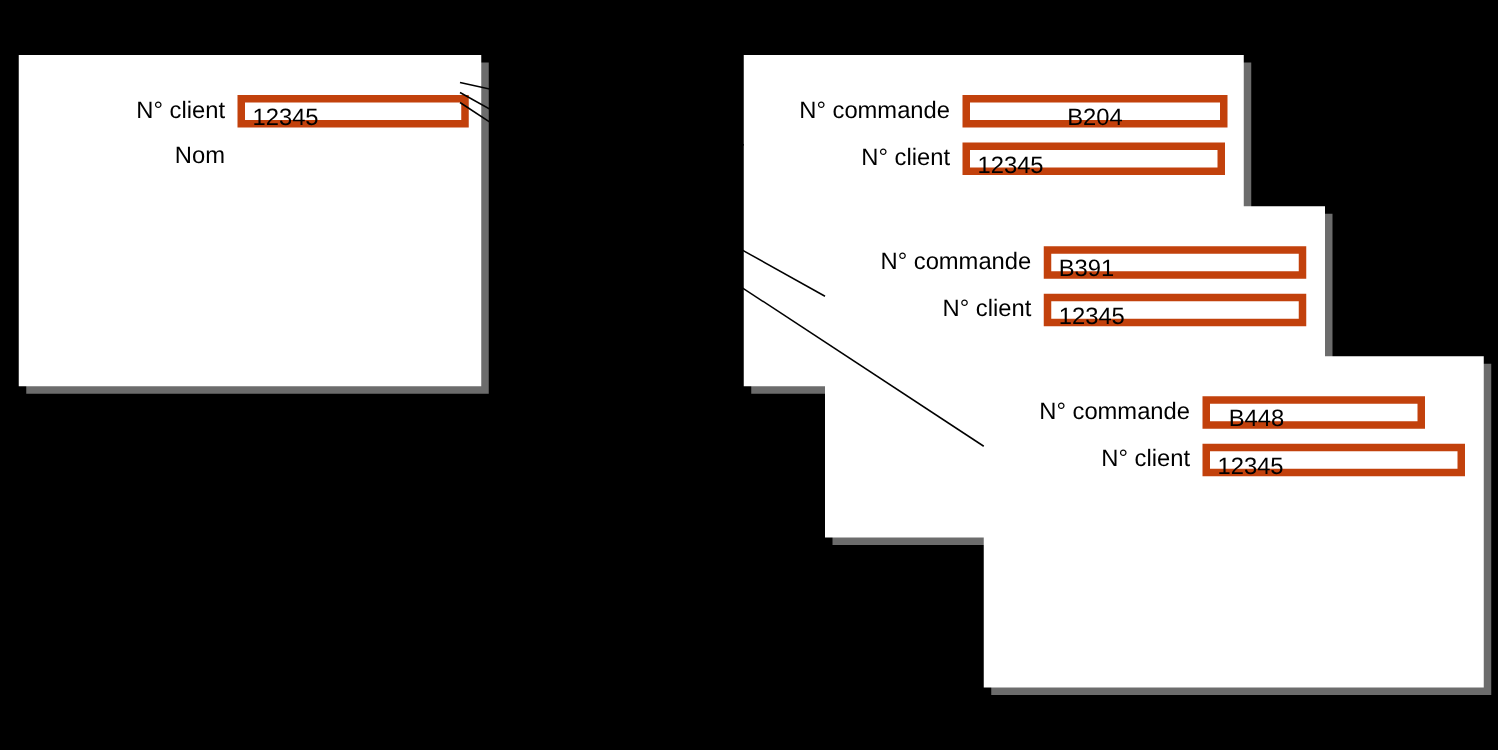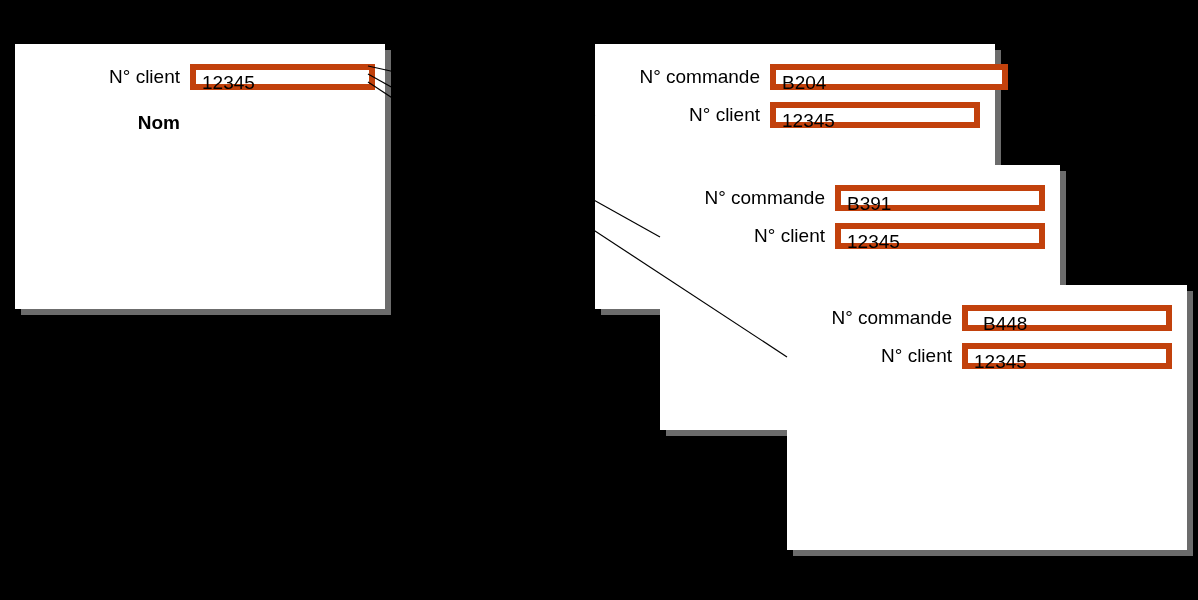--- a/index.html
+++ b/index.html
@@ -16,20 +16,21 @@
   }
   .card {
     position: absolute;
     background: #fff;
     box-shadow: 6px 6px 0 0 rgba(120,120,120,0.9);
   }
   .row {
     position: absolute;
     display: flex;
     align-items: center;
+    margin-top: 12px;
   }
   .lbl {
     text-align: right;
     padding-right: 10px;
   }
   .field {
     border: 6px solid #c2410c;
     background: #fff;
     height: 26px;
     line-height: 26px;
@@ -46,29 +47,29 @@
   }
 </style>
 </head>
 <body>
 
 <div class="card" style="left:15px; top:44px; width:370px; height:265px;">
   <div class="row" style="left:0; top:20px;">
     <div class="lbl" style="width:165px;">N° client</div>
     <div class="field" style="width:185px;">12345</div>
   </div>
-  <div class="row" style="left:0; top:68px;font-weight:bold;">
+  <div class="row" style="left:0; top:58px;">
     <div class="lbl" style="width:165px;">Nom</div>
   </div>
 </div>
 
 <div class="card" style="left:595px; top:44px; width:400px; height:265px;">
   <div class="row" style="left:0; top:20px;">
     <div class="lbl" style="width:165px;">N° commande</div>
-    <div class="field" style="width:238px;">B204</div>
+    <div class="field" style="width:212px;text-align:center;">B204</div>
   </div>
   <div class="row" style="left:0; top:58px;">
     <div class="lbl" style="width:165px;">N° client</div>
     <div class="field" style="width:210px;">12345</div>
   </div>
 </div>
 
 <div class="card" style="left:660px; top:165px; width:400px; height:265px;">
   <div class="row" style="left:0; top:20px;">
     <div class="lbl" style="width:165px;">N° commande</div>
@@ -76,21 +77,21 @@
   </div>
   <div class="row" style="left:0; top:58px;">
     <div class="lbl" style="width:165px;">N° client</div>
     <div class="field" style="width:210px;">12345</div>
   </div>
 </div>
 
 <div class="card" style="left:787px; top:285px; width:400px; height:265px;">
   <div class="row" style="left:0; top:20px;">
     <div class="lbl" style="width:165px;">N° commande</div>
-    <div class="field" style="width:210px;padding-left:15px;">B448</div>
+    <div class="field" style="width:178px;padding-left:15px;">B448</div>
   </div>
   <div class="row" style="left:0; top:58px;">
     <div class="lbl" style="width:165px;">N° client</div>
     <div class="field" style="width:210px;">12345</div>
   </div>
 </div>
 
 <svg class="connectors">
   <line x1="368" y1="66" x2="595" y2="116" stroke="#000" stroke-width="1.2"></line>
   <line x1="368" y1="74" x2="660" y2="237" stroke="#000" stroke-width="1.2"></line>

